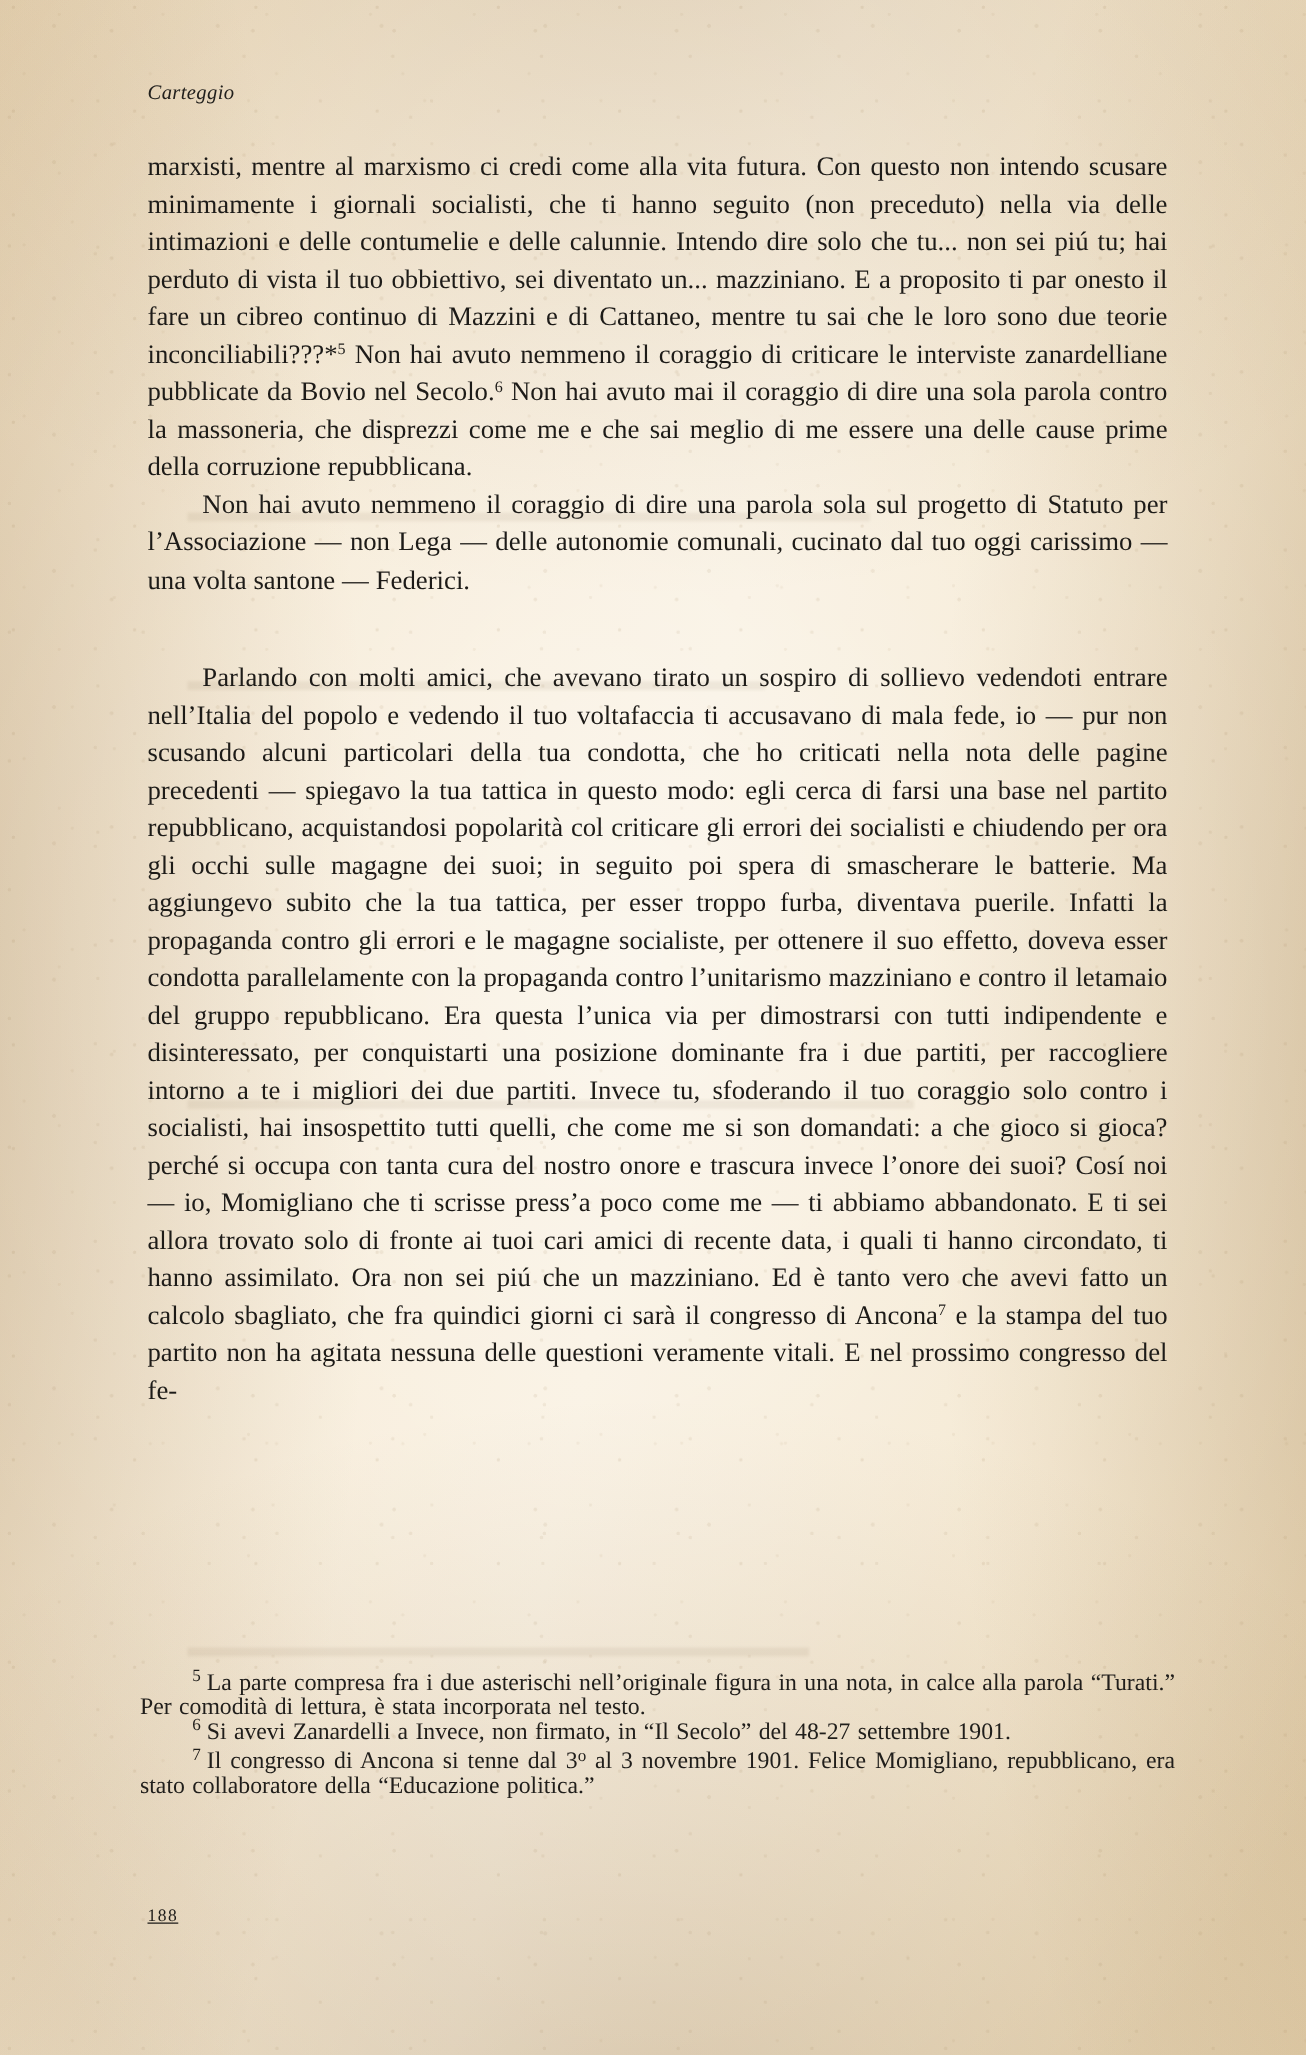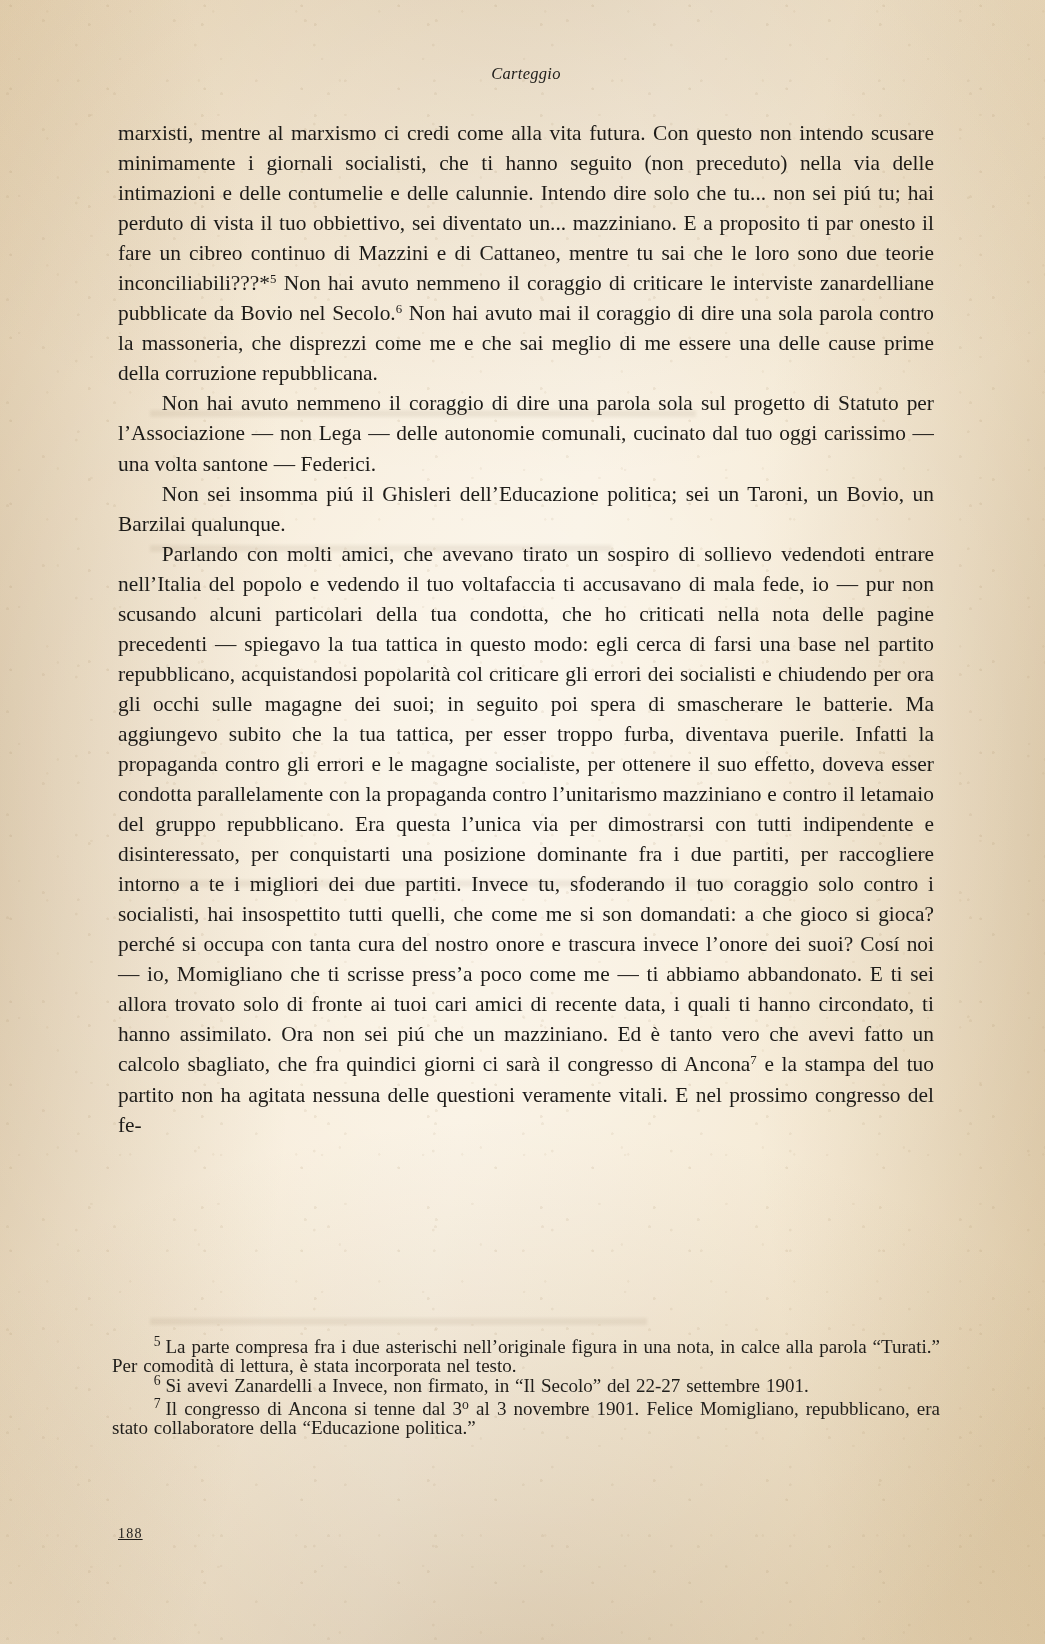--- a/index.html
+++ b/index.html
@@ -85,21 +85,21 @@
     width: 816px;
     height: 1644px;
   }
 
   
   .running-head {
     position: absolute;
     top: 64px;
     left: 0;
     width: 816px;
-    text-align: center;
+    text-align: left;
     font-style: italic;
     font-size: 16.5px;
     letter-spacing: .3px;
     color: #22201d;
   }
 
   
   #body-text {
     position: absolute;
     top: 118px;
@@ -110,21 +110,21 @@
     text-align: justify;
     color: #1d1b18;
     word-spacing: .2px;
   }
   #body-text p {
     margin: 0;
     text-indent: 0;
     text-align: justify;
   }
   #body-text p.indent { text-indent: 2.05em; }
-  #body-text p:last-child { text-align: justify; }
+  #body-text p:last-child { text-align: justify; margin-top: 48px; }
 
   .it { }
   sup {
     font-size: .60em;
     line-height: 0;
     vertical-align: .52em;
   }
 
   
   #footnotes {
@@ -172,26 +172,25 @@
   <div id="grain"></div>
   <div id="bleed"></div>
 
   <div id="content">
 
     <div class="running-head">Carteggio</div>
 
     <div id="body-text">
         <p><span class="it">marxisti,</span><span> mentre al marxismo ci credi come alla vita futura. Con questo non intendo scusare minimamente i giornali socialisti, che ti hanno </span><span class="it">seguito (non preceduto)</span><span> nella via delle intimazioni e delle contumelie e delle calunnie. Intendo dire solo che tu... non sei piú tu; hai perduto di vista il tuo obbiettivo, sei diventato un... mazziniano. E a proposito ti par onesto il fare un cibreo continuo di Mazzini e di Cattaneo, mentre tu </span><span class="it">sai</span><span> che le loro sono due teorie inconciliabili???*</span><sup>5</sup><span> Non hai avuto nemmeno il coraggio di criticare le interviste zanardelliane pubblicate da Bovio nel </span><span class="it">Secolo.</span><sup>6</sup><span> Non hai avuto mai il coraggio di dire una sola parola contro la massoneria, che disprezzi come me e che sai meglio di me essere una delle cause prime della corruzione repubblicana.</span></p>
         <p class="indent"><span>Non hai avuto nemmeno il coraggio di dire una parola sola sul progetto di Statuto per l’Associazione — non Lega — delle autonomie comunali, cucinato dal tuo oggi carissimo — una volta santone — Federici.</span></p>
-        <p class="indent"><span>Non sei insomma piú il Ghisleri dell’</span><span class="it">Educazione politica</span><span>; sei un Taroni, un Bovio, un Barzilai qualunque.</span></p>
         <p class="indent"><span>Parlando con molti amici, che avevano tirato un sospiro di sollievo vedendoti entrare nell’</span><span class="it">Italia del popolo</span><span> e vedendo il tuo voltafaccia ti accusavano di mala fede, io — pur non scusando alcuni particolari della tua condotta, che ho criticati nella nota delle pagine precedenti — spiegavo la tua tattica in questo modo: egli cerca di farsi una base nel partito repubblicano, acquistandosi popolarità col criticare gli errori dei socialisti e chiudendo per ora gli occhi sulle magagne dei suoi; in seguito poi spera di smascherare le batterie. Ma aggiungevo subito che la tua tattica, per esser troppo furba, diventava puerile. Infatti la propaganda contro gli errori e le magagne socialiste, per ottenere il suo effetto, doveva esser condotta parallelamente con la propaganda contro l’unitarismo mazziniano e contro il letamaio del gruppo repubblicano. Era questa l’unica via per dimostrarsi con tutti indipendente e disinteressato, per conquistarti una posizione dominante fra i due partiti, per raccogliere intorno a te i migliori dei due partiti. Invece tu, sfoderando il tuo coraggio solo contro i socialisti, hai insospettito tutti quelli, che come me si son domandati: a che gioco si gioca? perché si occupa con tanta cura del nostro onore e trascura invece l’onore dei suoi? Cosí noi — io, Momigliano che ti scrisse press’a poco come me — ti abbiamo abbandonato. E ti sei allora trovato solo di fronte ai tuoi cari amici di recente data, i quali ti hanno circondato, ti hanno assimilato. Ora non sei piú che un mazziniano. Ed è tanto vero che avevi fatto un calcolo sbagliato, che fra quindici giorni ci sarà il congresso di Ancona</span><sup>7</sup><span> e la stampa del tuo partito non ha agitata nessuna delle questioni veramente vitali. E nel prossimo congresso del fe-</span></p>
       </div>
 
     <div id="footnotes">
         <p><sup>5</sup><span>La parte compresa fra i due asterischi nell’originale figura in una nota, in calce alla parola “Turati.” Per comodità di lettura, è stata incorporata nel testo.</span></p>
-        <p><sup>6</sup><span>Si avevi </span><span class="it">Zanardelli a Invece</span><span>, non firmato, in “Il Secolo” del 22-27 settembre 1901.</span></p>
+        <p><sup>6</sup><span>Si avevi </span><span class="it">Zanardelli a Invece</span><span>, non firmato, in “Il Secolo” del 48-27 settembre 1901.</span></p>
         <p><sup>7</sup><span>Il congresso di Ancona si tenne dal 3</span><span class="ord">o</span><span> al 3 novembre 1901. Felice Momigliano, repubblicano, era stato collaboratore della “Educazione politica.”</span></p>
       </div>
 
     <div class="folio">188</div>
 
   </div>
 </div>
 
 </body></html>

